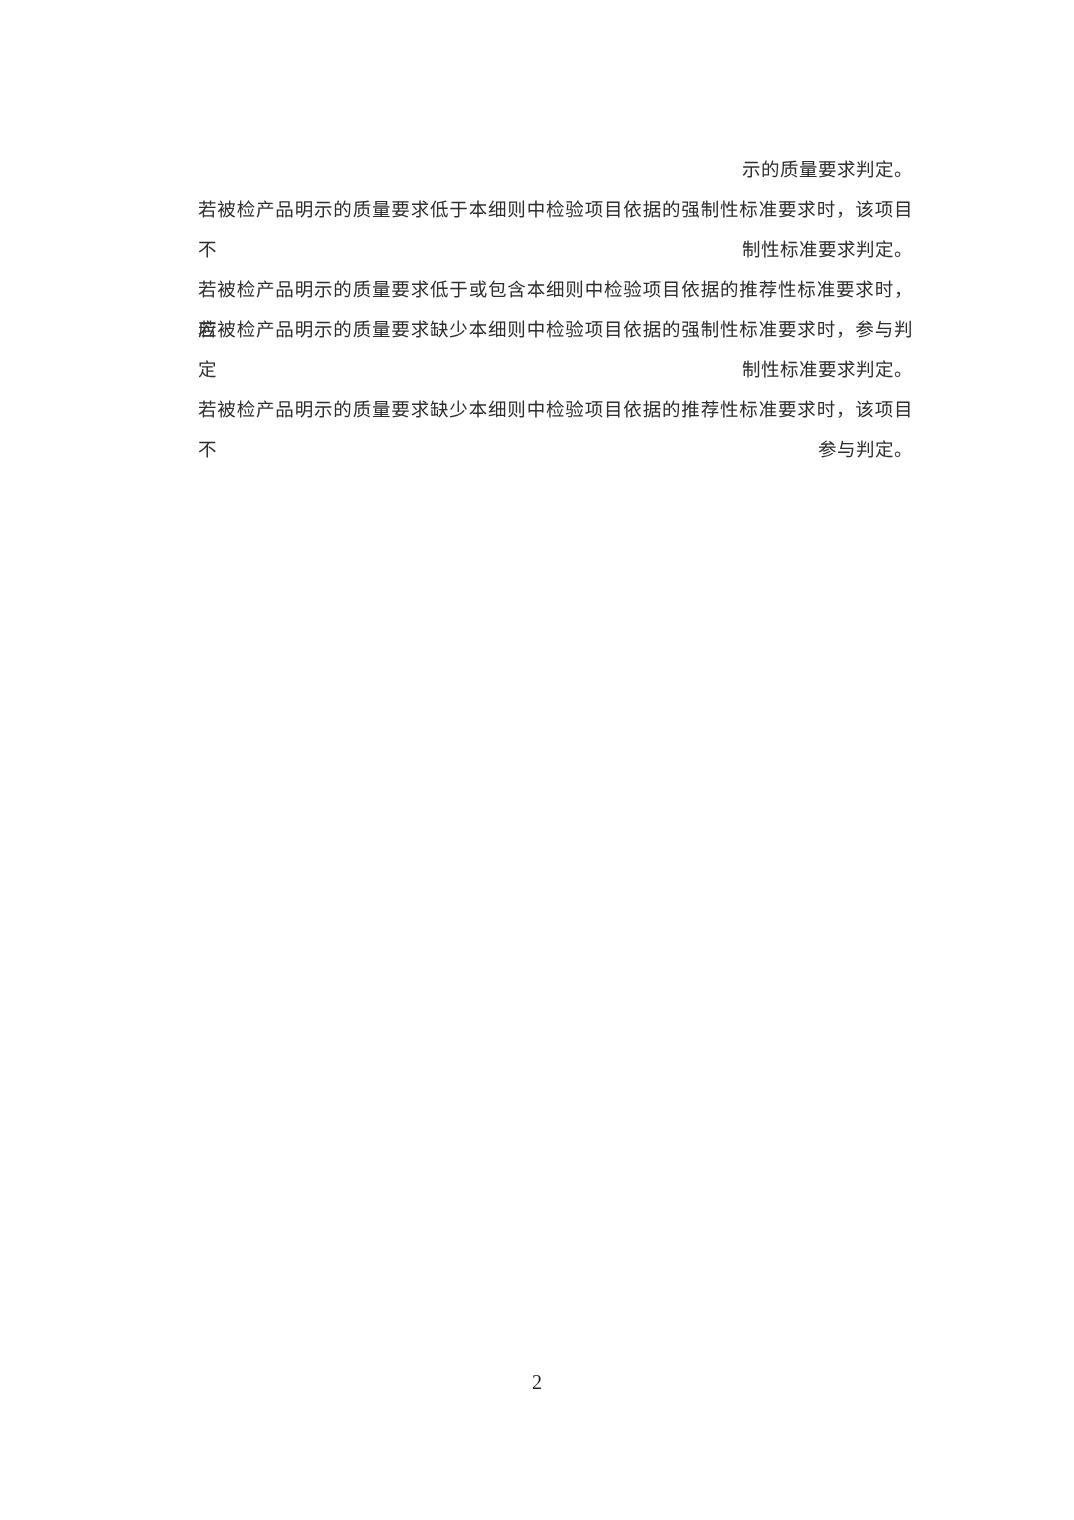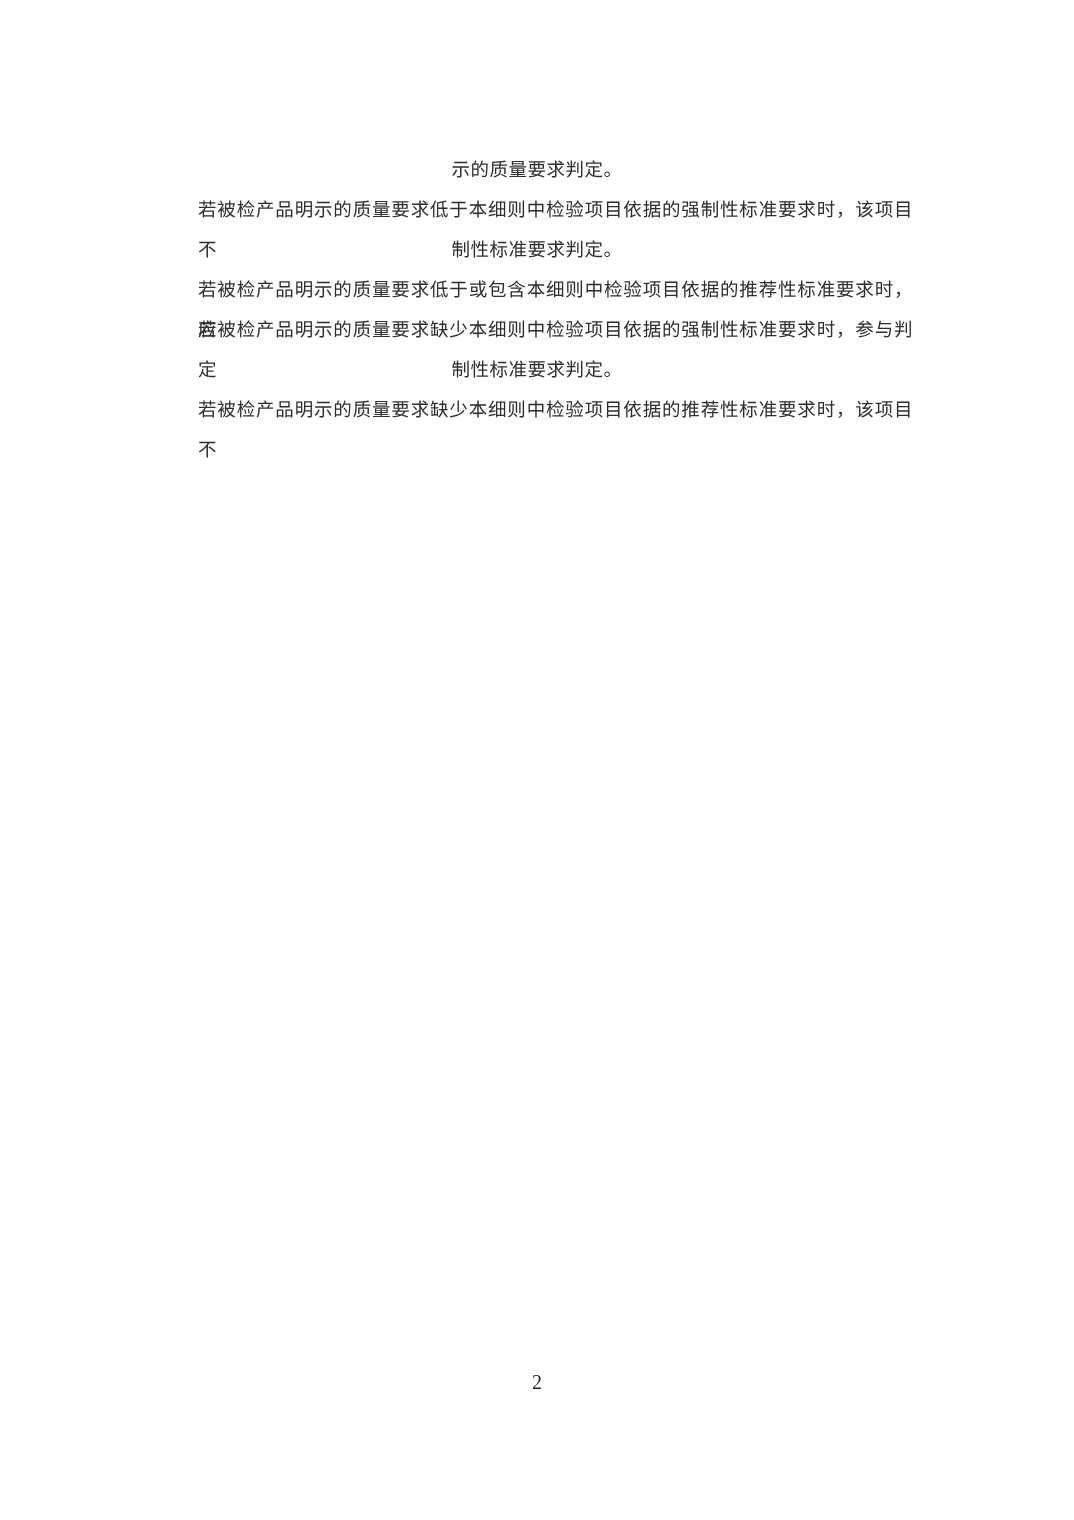--- a/index.html
+++ b/index.html
@@ -20,21 +20,21 @@
     position: absolute;
     left: 161px;
     top: 150px;
     width: 752px;
     font-size: 18.5px;
     line-height: 40px;
     letter-spacing: 0.5px;
   }
   .line {
     height: 40px;
-    text-align: center;
+    text-align: right;
   }
   .line.indent {
     padding-left: 37px; 
   }
   .line.justify {
     text-align: justify;
     text-align-last: justify;
   }
   .page-number {
     position: absolute;
@@ -53,17 +53,18 @@
 <div class="page">
 
   <div class="text-block">
     <div class="line">示的质量要求判定。</div>
     <div class="line indent justify">若被检产品明示的质量要求低于本细则中检验项目依据的强制性标准要求时，该项目不</div>
     <div class="line">制性标准要求判定。</div>
     <div class="line indent justify">若被检产品明示的质量要求低于或包含本细则中检验项目依据的推荐性标准要求时，应</div>
     <div class="line indent justify">若被检产品明示的质量要求缺少本细则中检验项目依据的强制性标准要求时，参与判定</div>
     <div class="line">制性标准要求判定。</div>
     <div class="line indent justify">若被检产品明示的质量要求缺少本细则中检验项目依据的推荐性标准要求时，该项目不</div>
+    <div class="line">参与判定。</div>
   </div>
 
   <div class="page-number">2</div>
 
 </div>
 
 </body></html>

